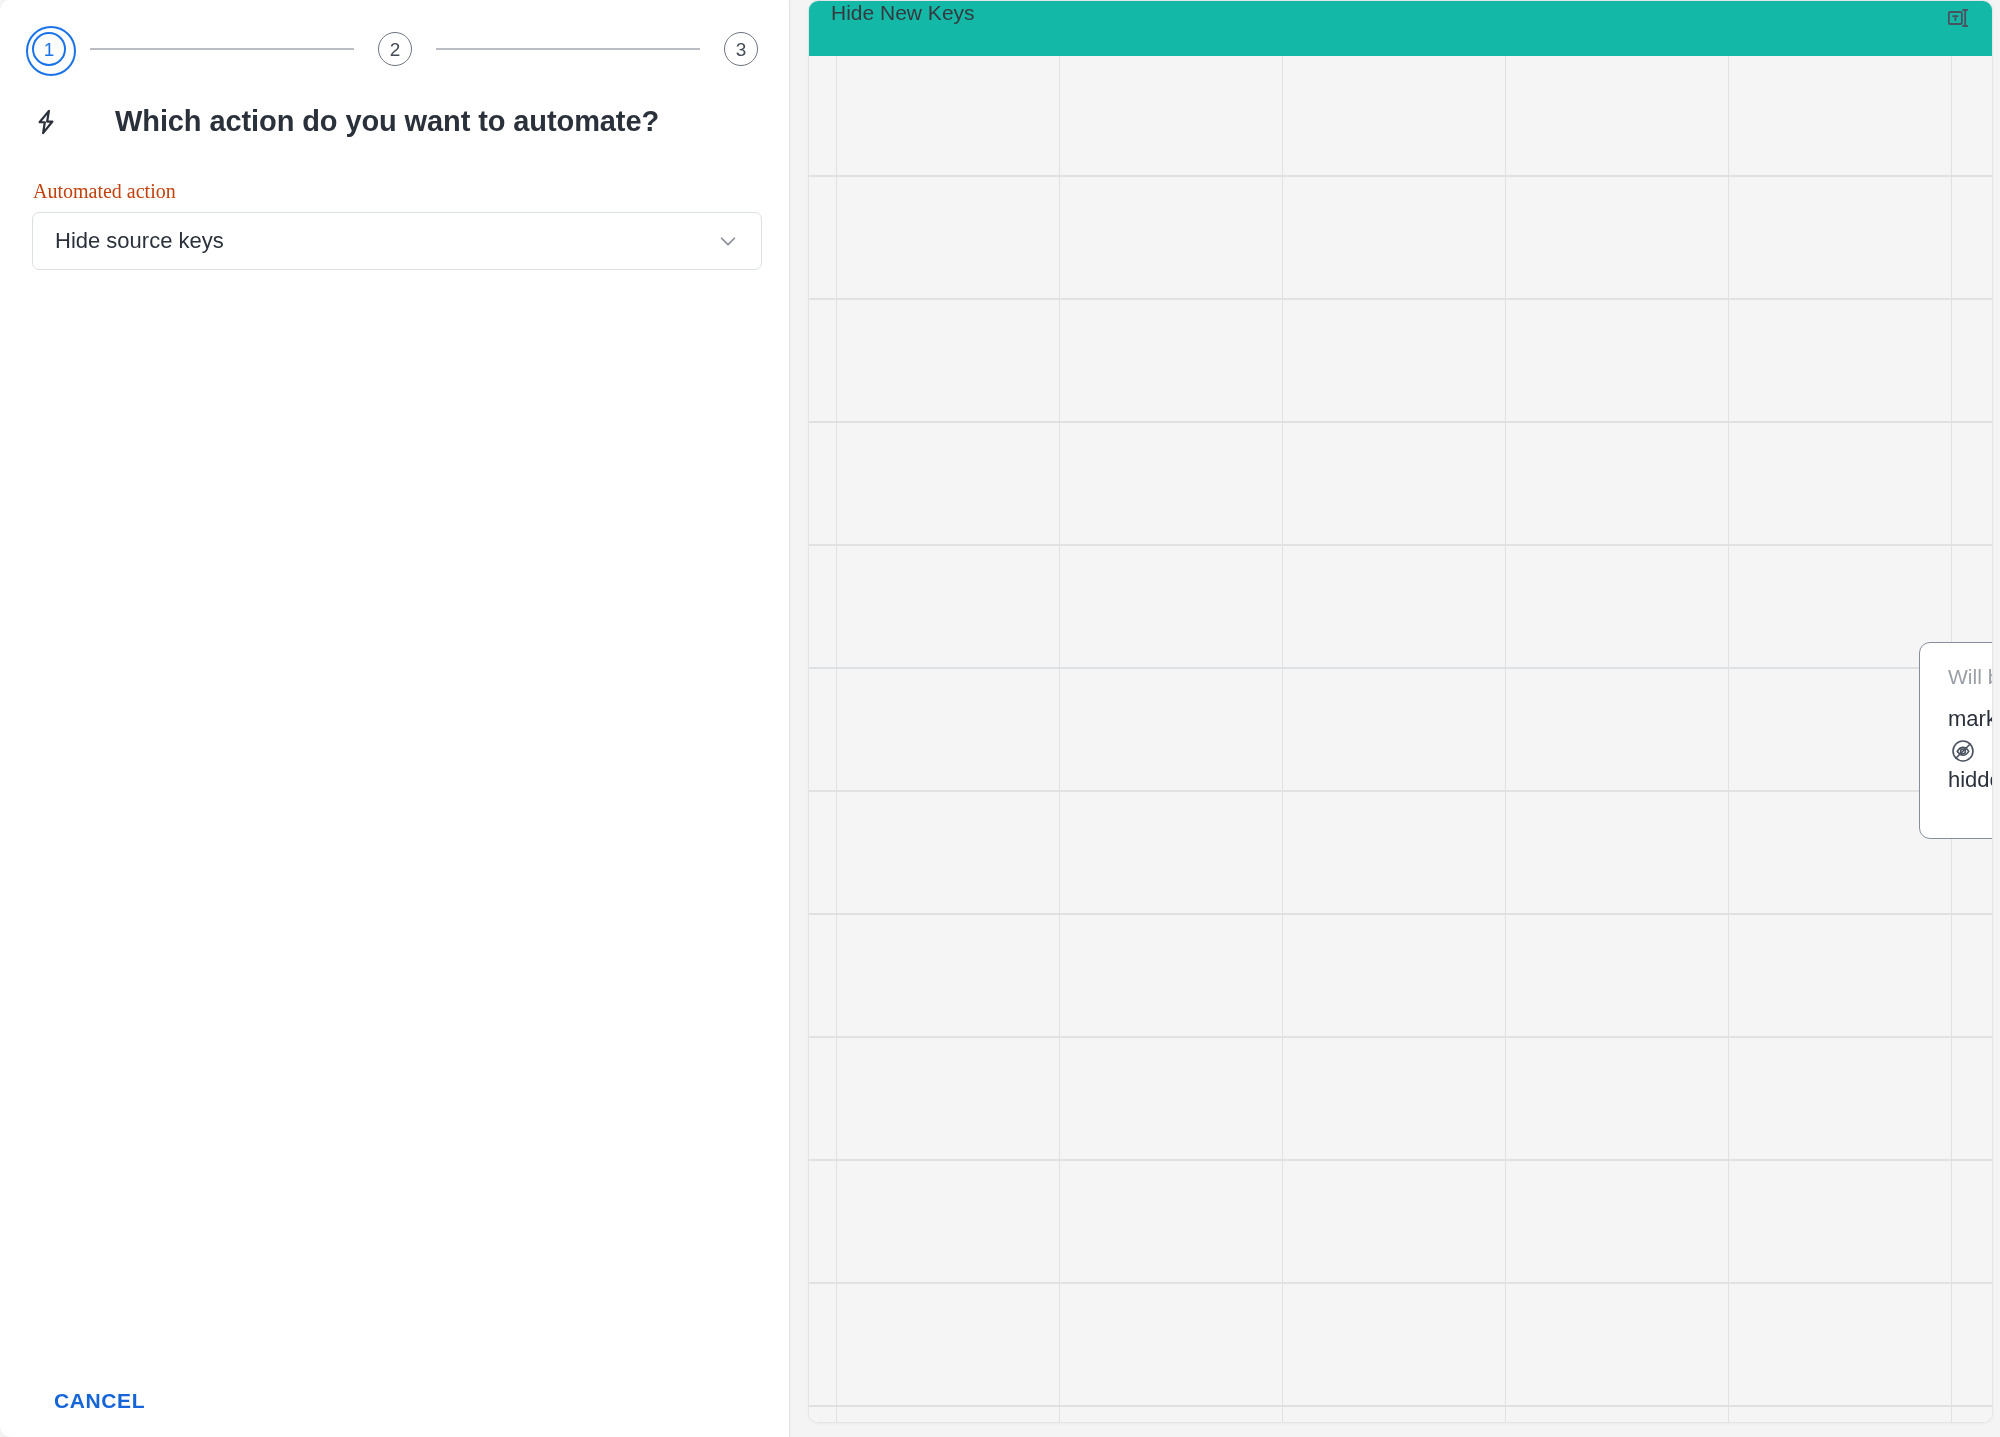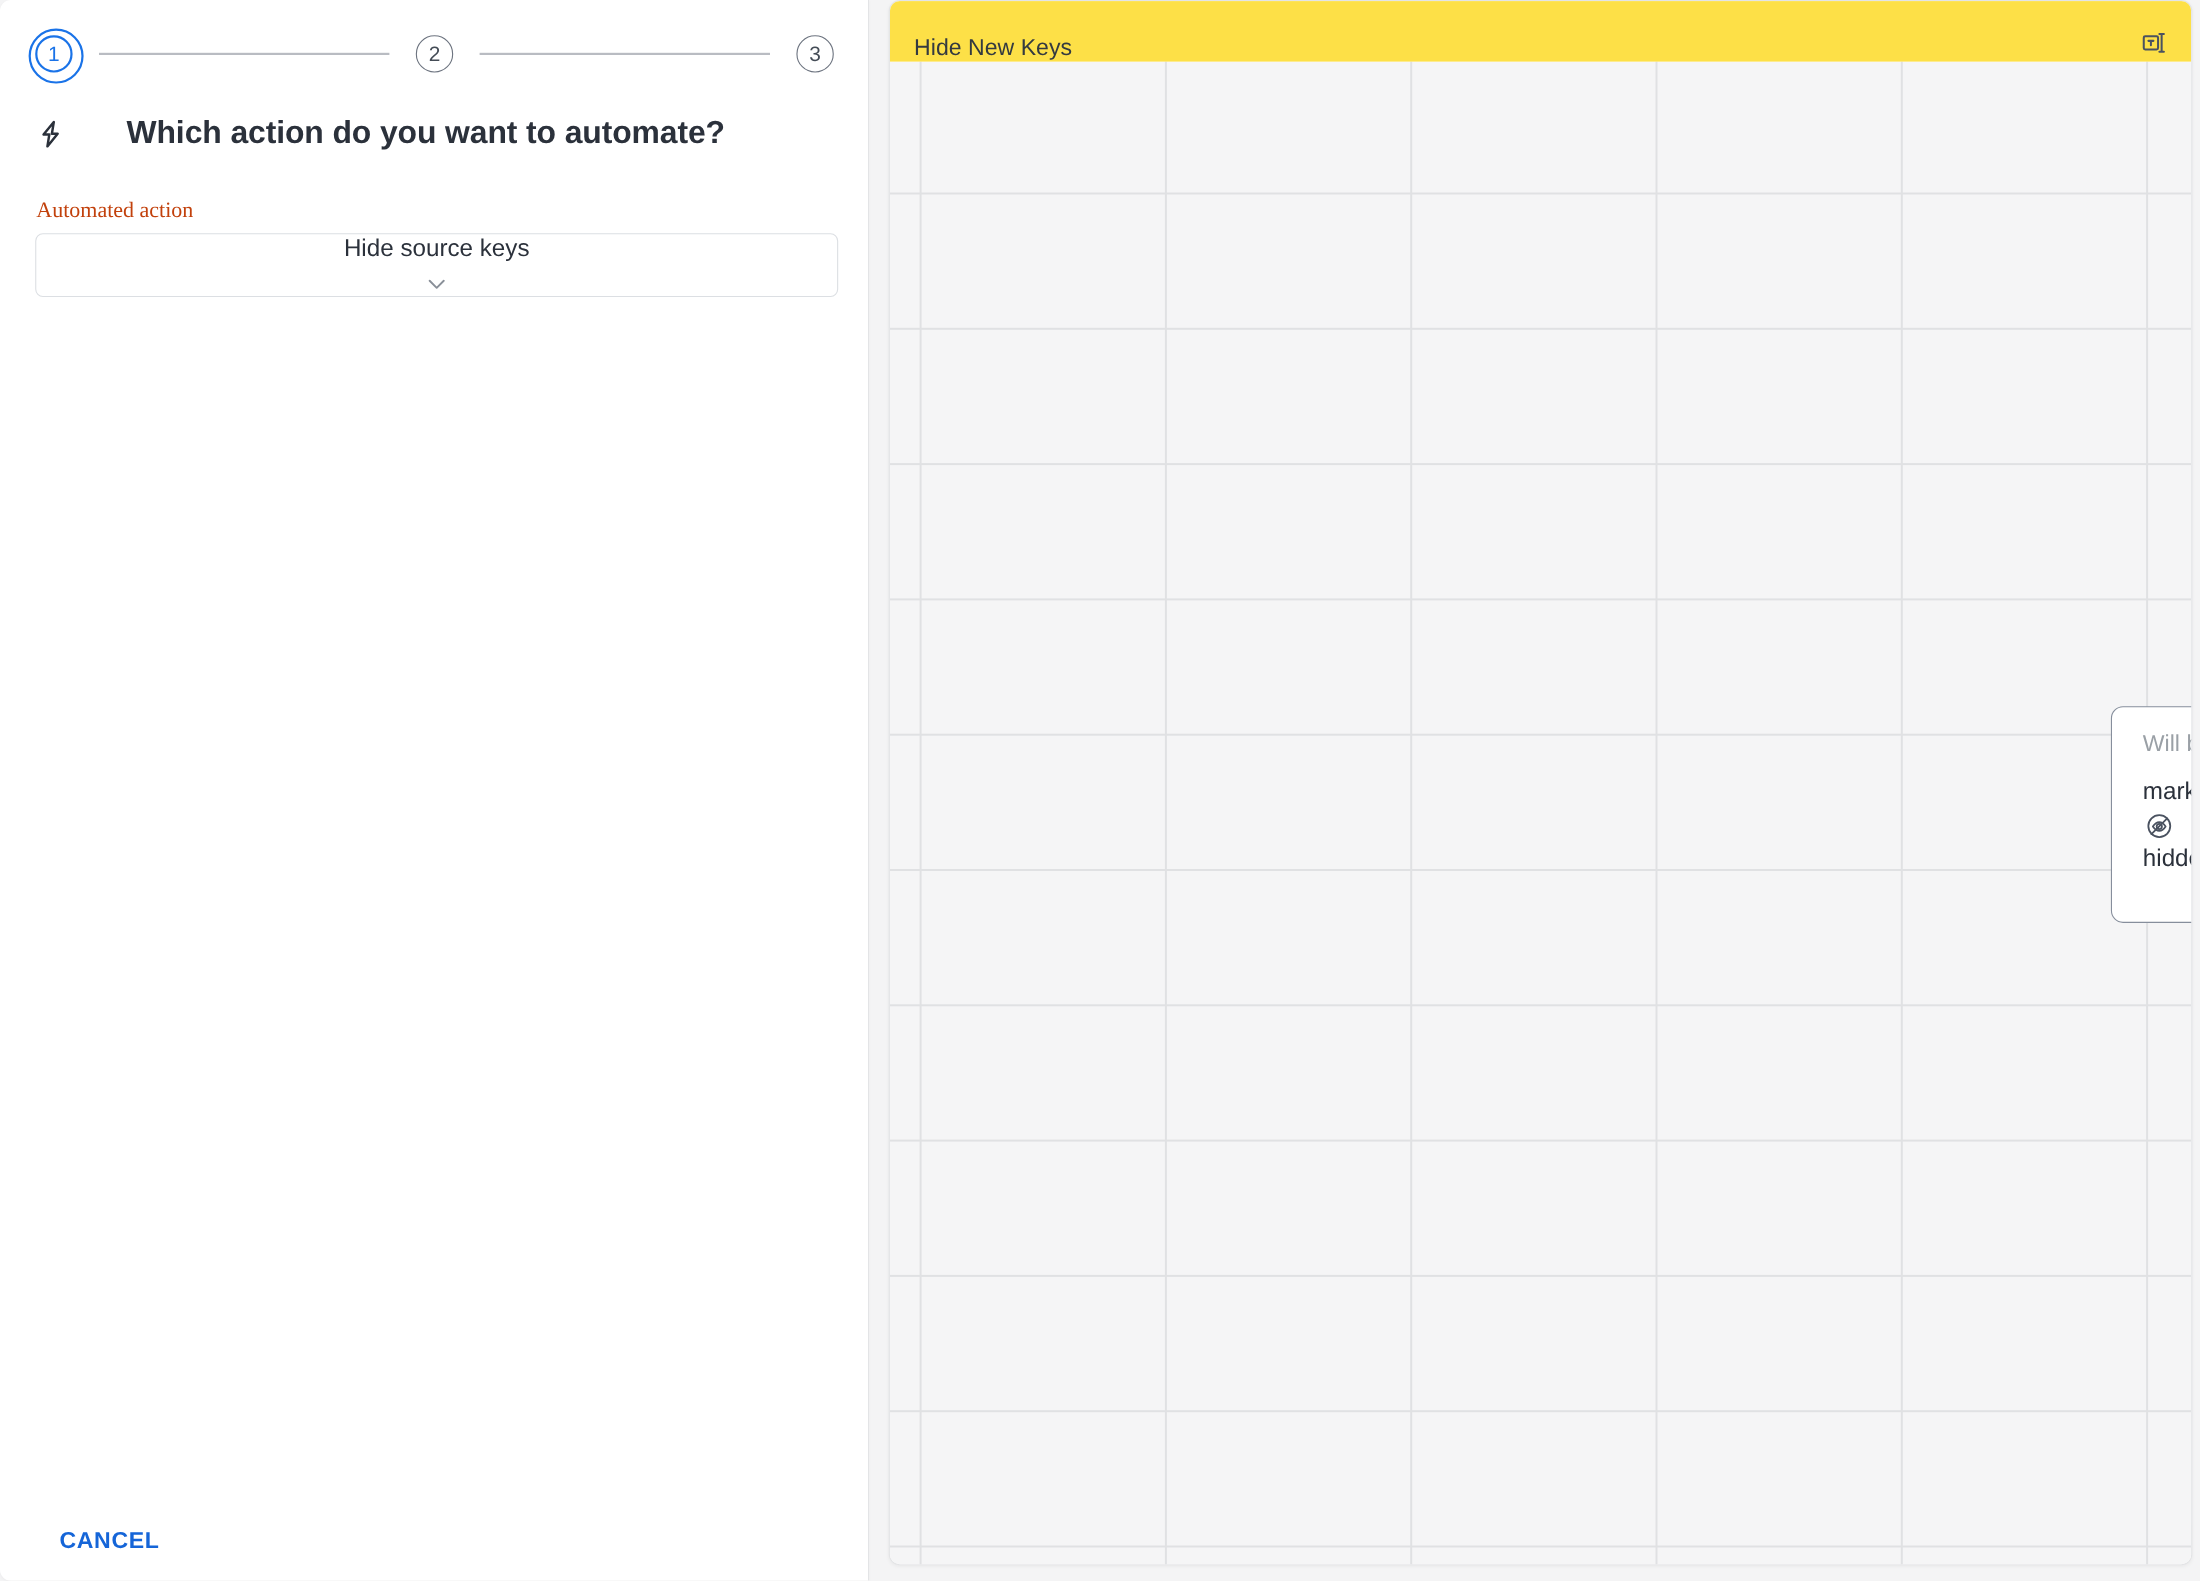--- a/index.html
+++ b/index.html
@@ -124,21 +124,20 @@
     top: 212px;
     width: 730px;
     height: 58px;
     border: 1px solid #dcdfe3;
     border-radius: 7px;
     background: #ffffff;
     display: flex;
     align-items: center;
     padding: 0 22px;
     cursor: pointer;
-    flex-direction: column;
   }
   .select-value {
     flex: 1 1 auto;
     font-size: 22px;
     color: #2b313b;
   }
   .chev { width: 22px; height: 22px; display: block; }
 
   
   .wizard-footer {
@@ -188,23 +187,23 @@
     border: 1px solid #e3e4e6;
     border-radius: 10px;
     box-shadow: 0 1px 3px rgba(0,0,0,0.04);
     overflow: hidden;
   }
   .canvas-header {
     position: absolute;
     left: 0; top: 0;
     width: 100%;
     height: 55px;
-    background: #fde047;
-    display: flex;
-    align-items: flex-end;
+    background: #14b8a6;
+    display: flex;
+    align-items: flex-start;
     padding: 0 18px 0 22px;
     z-index: 3;
   }
   .canvas-title {
     flex: 1 1 auto;
     font-size: 21px;
     color: #343a40;
   }
   .textframe-btn {
     width: 34px; height: 34px;

